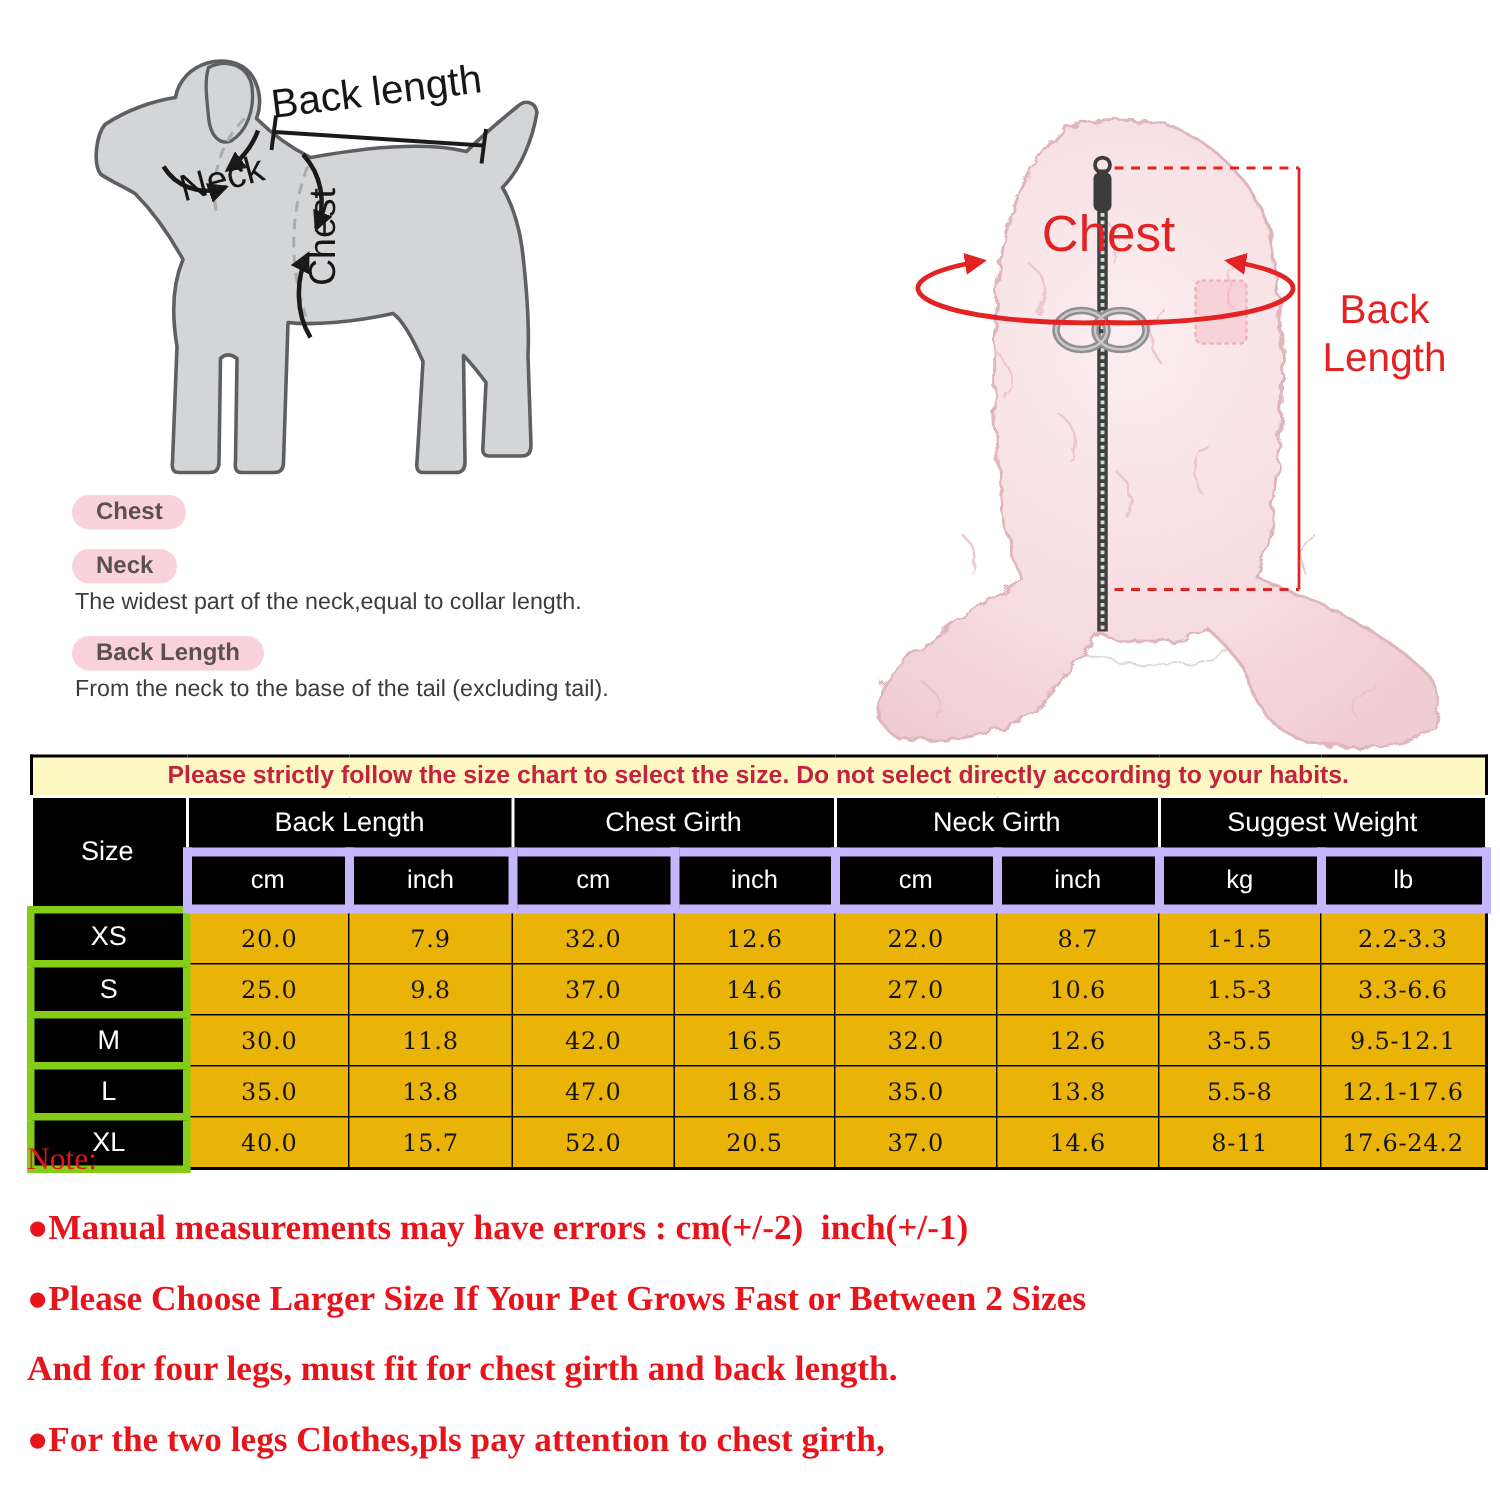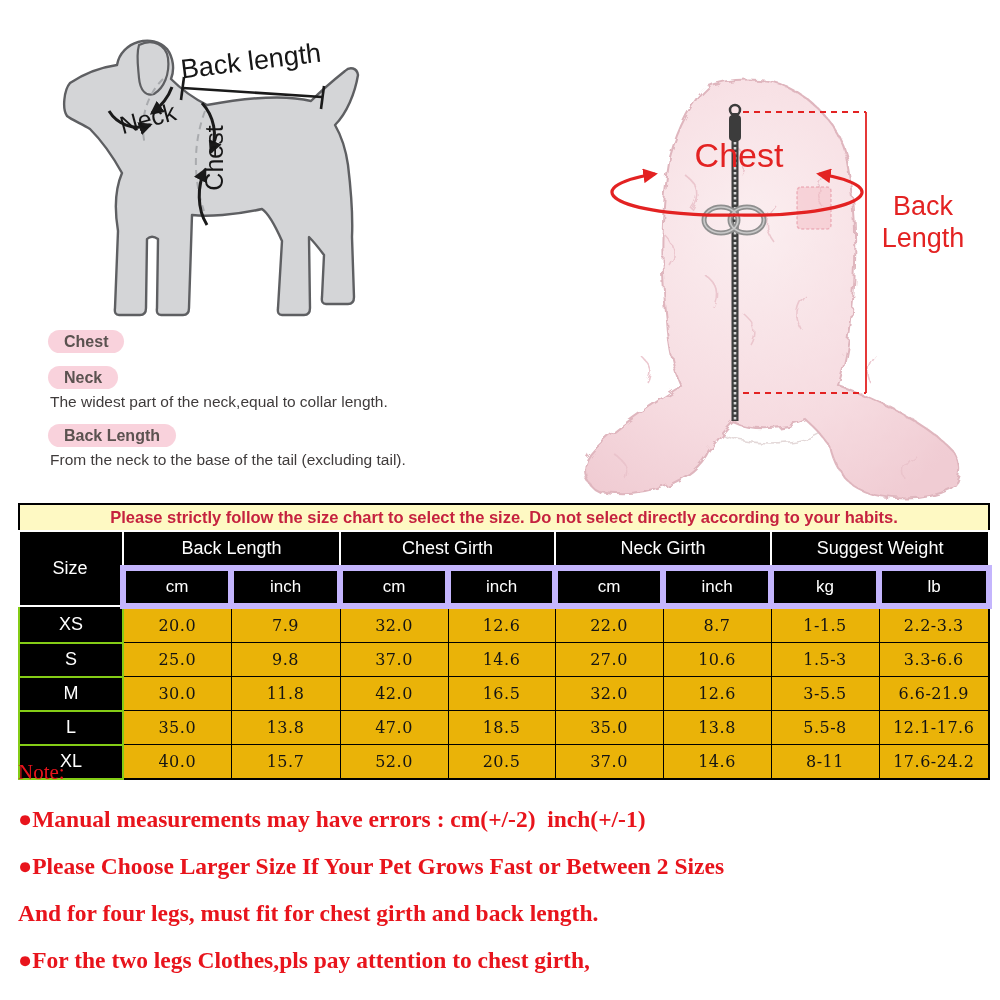--- a/index.html
+++ b/index.html
@@ -16,21 +16,21 @@
 
   
   .tbl-wrap{left:18px;top:503px;width:970px;}
   table.size{border-collapse:collapse;width:970px;table-layout:fixed;border:2px solid #000;}
   table.size td{padding:0;text-align:center;vertical-align:middle;}
   .notice-cell{background:#fef9c3;color:#c5223f;font-weight:bold;font-size:16.5px;height:25px;
                border:1px solid #000;}
   .hcell{background:#000;color:#fff;font-size:18px;border:2px solid #fff;}
   .subcell{background:#000;color:#fff;font-size:17px;border:6px solid #c4b5fd;height:32px;}
   .gcell{height:33px;}
-  .sizecell{background:#000;color:#fff;font-size:18px;border:2px solid #84cc16;}
+  .sizecell{background:#000;color:#fff;font-size:18px;border:5px solid #84cc16;}
   .valcell{background:#eab308;color:#141414;font-size:16px;border:1px solid #000;height:33px;
            font-family:"DejaVu Serif",serif;letter-spacing:.5px;}
 
   
   .notes{left:18px;top:760px;width:960px;color:#e8141c;font-family:"Liberation Serif",serif;}
   .note-title{font-weight:normal;font-size:21px;margin:0 0 21px 0;}
   .note-line{font-weight:bold;font-size:23.5px;margin:0 0 20px 0;white-space:pre-wrap;}
 
   svg text{font-family:"Liberation Sans",sans-serif;}
 </style>
@@ -220,21 +220,21 @@
       </tr>
       <tr>
         <td class="sizecell">M</td>
         <td class="valcell">30.0</td>
         <td class="valcell">11.8</td>
         <td class="valcell">42.0</td>
         <td class="valcell">16.5</td>
         <td class="valcell">32.0</td>
         <td class="valcell">12.6</td>
         <td class="valcell">3-5.5</td>
-        <td class="valcell">6.6-21.9</td>
+        <td class="valcell">9.5-12.1</td>
       </tr>
       <tr>
         <td class="sizecell">L</td>
         <td class="valcell">35.0</td>
         <td class="valcell">13.8</td>
         <td class="valcell">47.0</td>
         <td class="valcell">18.5</td>
         <td class="valcell">35.0</td>
         <td class="valcell">13.8</td>
         <td class="valcell">5.5-8</td>

